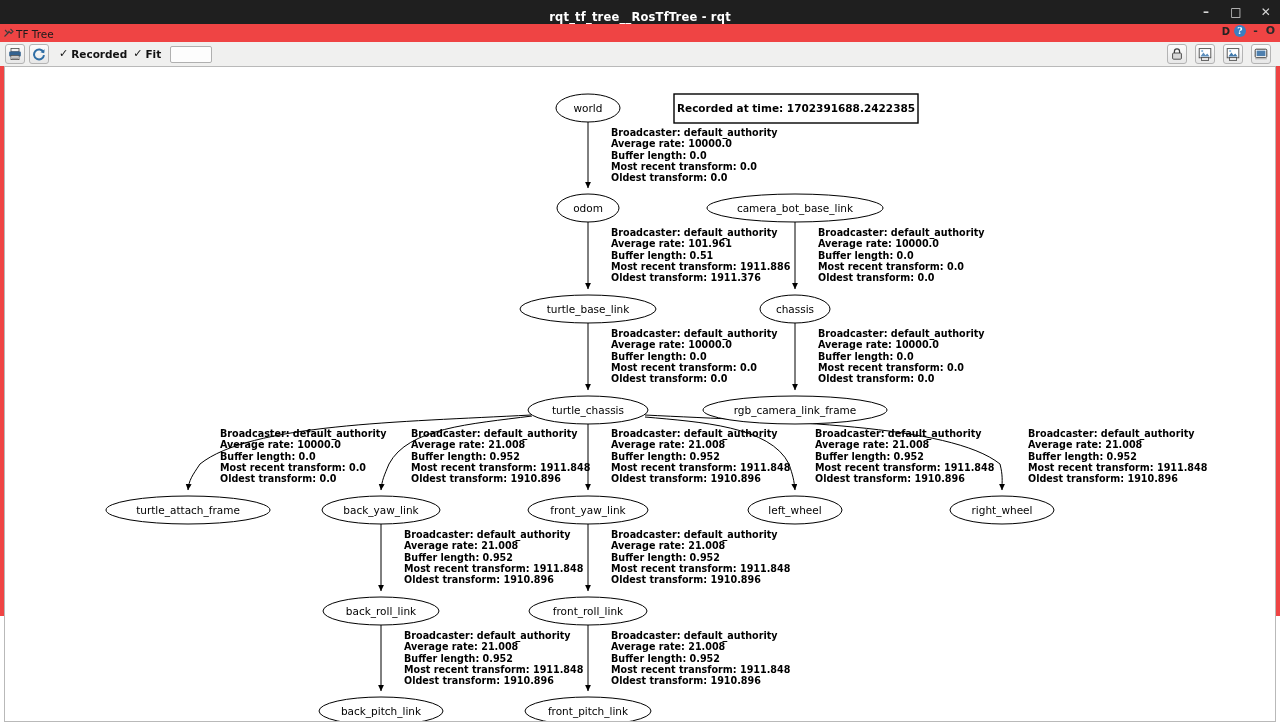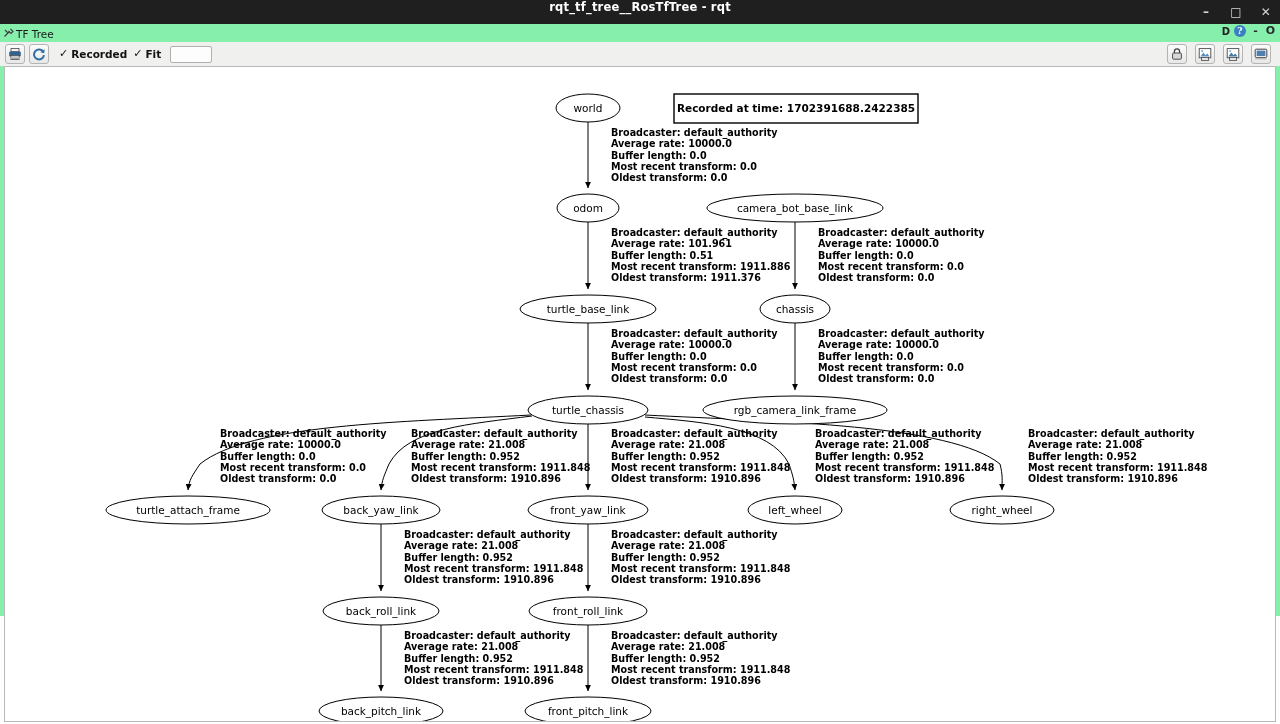--- a/index.html
+++ b/index.html
@@ -14,21 +14,21 @@
     overflow: hidden;
     position: relative;
   }
 
   
   .titlebar {
     height: 24px;
     background: #1f1f1f;
     color: #ffffff;
     display: flex;
-    align-items: flex-start;
+    align-items: flex-end;
     justify-content: center;
     position: relative;
     font-size: 11.5px;
     font-weight: bold;
     letter-spacing: .2px;
   }
   .titlebar .win-buttons {
     position: absolute;
     right: 6px;
     top: 0;
@@ -42,21 +42,21 @@
     height: 16px;
     color: #d8d8d8;
     font-size: 12px;
     line-height: 16px;
     text-align: center;
     border-radius: 2px;
   }
 
   
   .dockwrap {
-    background: #86efac;
+    background: #ef4444;
     height: 592px;
     position: relative;
   }
   .dock-header {
     height: 17px;
     display: flex;
     align-items: center;
     padding: 1px 4px 0 3px;
     position: relative;
   }

